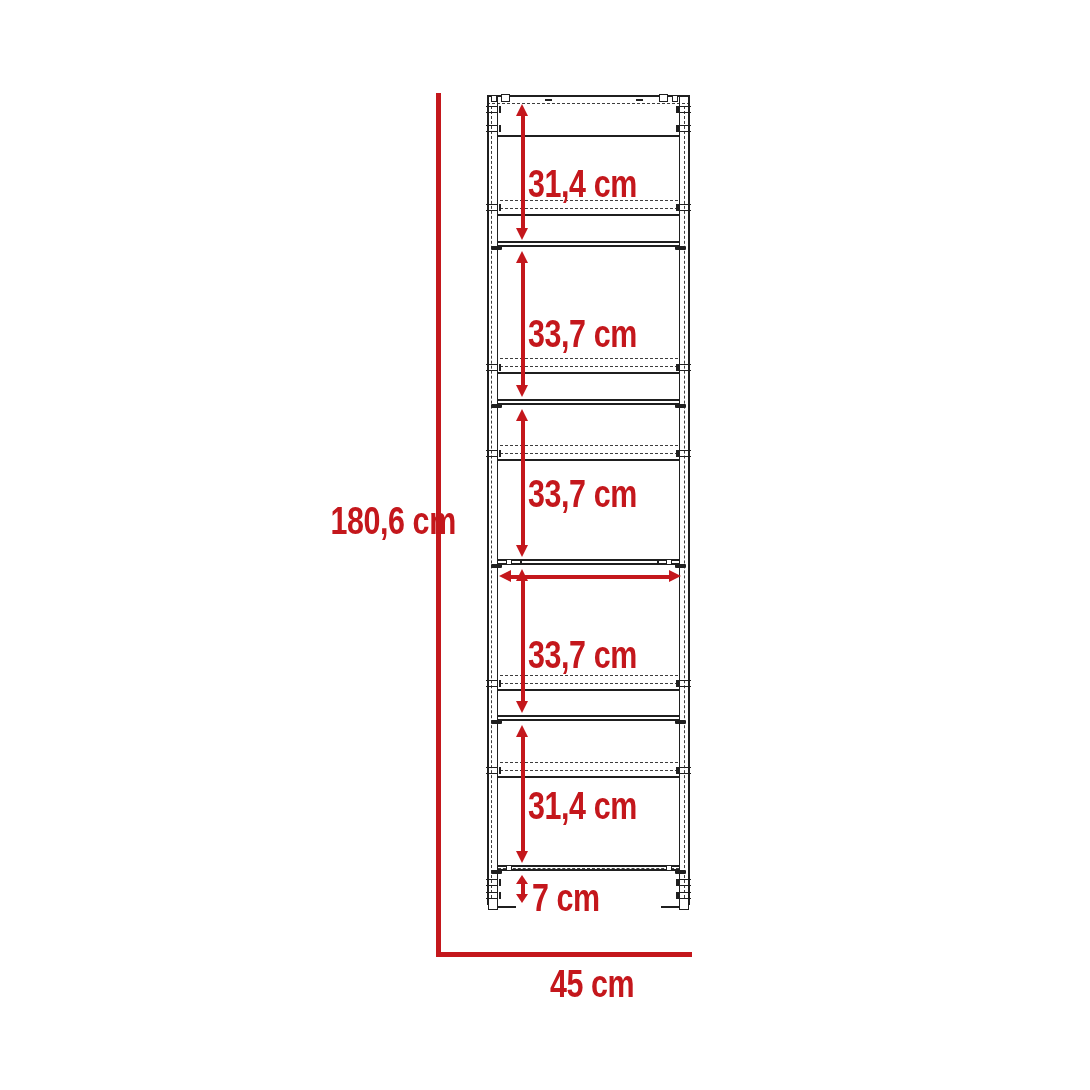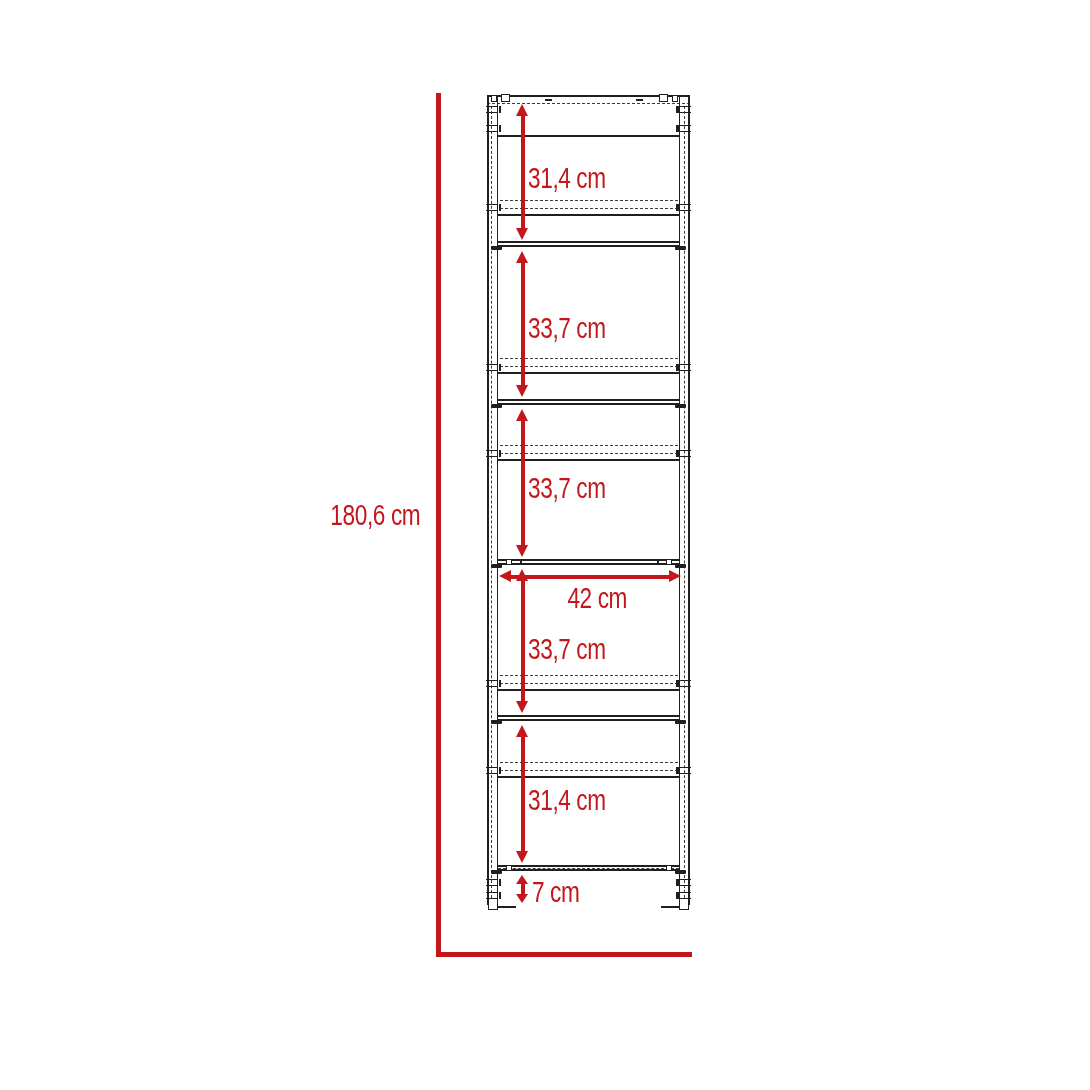--- a/index.html
+++ b/index.html
@@ -4,21 +4,21 @@
 <style>
   :root { --red:#c4171c; --line:#1f1f1f; --dash:#3d3d3d; }
   html,body { margin:0; padding:0; background:#fff; }
   .canvas {
     position:relative; width:1090px; height:1090px; background:#fff;
     font-family:"Liberation Sans", sans-serif; overflow:hidden;
   }
   
   .redline { position:absolute; background:var(--red); }
   .lbl {
-    position:absolute; color:var(--red); font-weight:normal; font-size:29px;
+    position:absolute; color:var(--red); font-weight:bold; font-size:39px;
     line-height:1.1; letter-spacing:-0.5px; white-space:nowrap;
   }
   .lbl > span { display:inline-block; transform:scaleX(0.78); transform-origin:left center; }
   .lbl.center { text-align:center; }
   .lbl.center > span { transform-origin:center center; }
   .lbl.right { text-align:right; }
   .lbl.right > span { transform-origin:right center; }
   
   .va { position:absolute; left:516px; width:13px; }
   .va .shaft { position:absolute; left:4.5px; top:9px; bottom:9px; width:4px; background:var(--red); }
@@ -65,20 +65,23 @@
 </head>
 <body>
 
 <div class="canvas">
 
   <div class="redline" style="left:436px; top:93px; width:5px; height:864px;"></div>
   <div class="redline" style="left:436px; top:952px; width:256px; height:5px;"></div>
 
   <div class="lbl right" style="left:295px; top:500px; width:125px;">
     <span>180,6 cm</span>
+  </div>
+  <div class="lbl center" style="left:512px; top:963px; width:160px;">
+    <span>45 cm</span>
   </div>
 
   <div class="panel top-panel"></div>
   <div class="panel side-l"></div>
   <div class="panel side-r"></div>
   <div class="dash-v" style="left:491px; top:106px; height:792px;"></div>
   <div class="dash-v" style="left:684px; top:106px; height:792px;"></div>
   <div class="solid-h" style="left:498px; top:135px; width:181px;"></div>
 
   <div class="dash-h" style="left:500px; top:200px; width:178px;"></div>
@@ -194,23 +197,20 @@
 
   <div class="lbl" style="left:528px; top:163px;">
     <span>31,4 cm</span>
   </div>
   <div class="lbl" style="left:528px; top:313px;">
     <span>33,7 cm</span>
   </div>
   <div class="lbl" style="left:528px; top:473px;">
     <span>33,7 cm</span>
   </div>
-  <div class="lbl center" style="left:512px; top:583px; width:170px;">
-    <span>42 cm</span>
-  </div>
   <div class="lbl" style="left:528px; top:634px;">
     <span>33,7 cm</span>
   </div>
   <div class="lbl" style="left:528px; top:785px;">
     <span>31,4 cm</span>
   </div>
   <div class="lbl" style="left:532px; top:877px;">
     <span>7 cm</span>
   </div>
 

